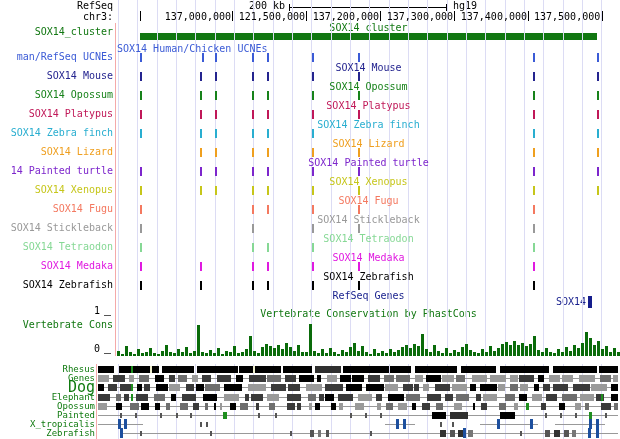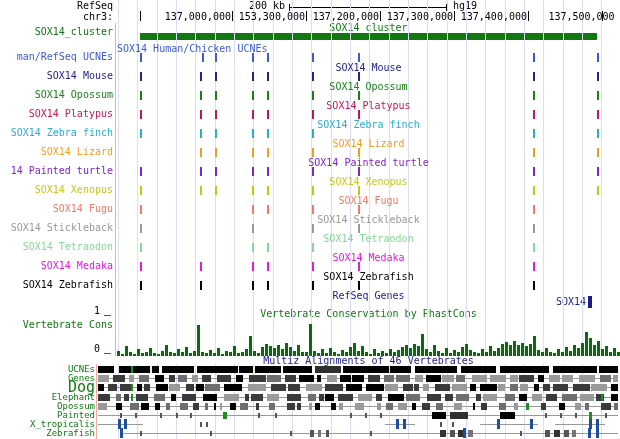--- a/index.html
+++ b/index.html
@@ -30,21 +30,20 @@
   <span class="lbl" style="left:556px;top:297px;color:#151d8c">SOX14</span>
   <div class="abs" style="left:588px;top:296px;width:4px;height:12px;background:#151d8c"></div>
 
   <span class="lbl leftcol" style="top:320px;color:#117711">Vertebrate Cons</span>
   <span class="lbl datacol" style="top:309px;color:#117711">Vertebrate Conservation by PhastCons</span>
   <span class="lbl" style="left:94px;top:306px">1</span>
   <span class="lbl" style="left:94px;top:344px">0</span>
   <div class="abs" style="left:104px;top:315px;width:7px;height:1px;background:#555"></div>
   <div class="abs" style="left:104px;top:353px;width:7px;height:1px;background:#555"></div>
 
-  <span class="lbl datacol" style="top:356px;color:#24248f">Multiz Alignments of 46 Vertebrates</span>
 
   <div class="abs" style="left:289px;top:7px;width:158px;height:1px;background:#000"></div>
   <div class="abs" style="left:289px;top:4px;width:1px;height:7px;background:#000"></div>
   <div class="abs" style="left:446px;top:4px;width:1px;height:7px;background:#000"></div>
 
   <div class="abs" style="left:140px;top:33px;width:457px;height:7px;background:#117711"></div>
 
   <div id="gridlines">
       <div class="abs" style="left: 118px; top: 0px; width: 1px; height: 356px; background: rgb(220, 220, 244);"></div>
       <div class="abs" style="left: 118px; top: 364px; width: 1px; height: 75px; background: rgb(220, 220, 244);"></div>
@@ -97,29 +96,29 @@
       <div class="abs" style="left: 582px; top: 0px; width: 1px; height: 356px; background: rgb(220, 220, 244);"></div>
       <div class="abs" style="left: 582px; top: 364px; width: 1px; height: 75px; background: rgb(220, 220, 244);"></div>
       <div class="abs" style="left: 601px; top: 0px; width: 1px; height: 356px; background: rgb(220, 220, 244);"></div>
       <div class="abs" style="left: 601px; top: 364px; width: 1px; height: 75px; background: rgb(220, 220, 244);"></div>
     </div>
   <div id="ruler-ticks">
       <div class="abs" style="left: 140px; top: 11px; width: 1px; height: 10px; background: rgb(0, 0, 0);"></div>
       <div class="abs" style="left: 232px; top: 11px; width: 1px; height: 10px; background: rgb(0, 0, 0);"></div>
       <div class="abs" style="left: 164px; top: 12px; width: 67px; text-align: right;">137,000,000</div>
       <div class="abs" style="left: 306px; top: 11px; width: 1px; height: 10px; background: rgb(0, 0, 0);"></div>
-      <div class="abs" style="left: 238px; top: 12px; width: 67px; text-align: right;">153,300,000</div>
+      <div class="abs" style="left: 238px; top: 12px; width: 67px; text-align: right;">121,500,000</div>
       <div class="abs" style="left: 380px; top: 11px; width: 1px; height: 10px; background: rgb(0, 0, 0);"></div>
       <div class="abs" style="left: 312px; top: 12px; width: 67px; text-align: right;">137,200,000</div>
       <div class="abs" style="left: 454px; top: 11px; width: 1px; height: 10px; background: rgb(0, 0, 0);"></div>
       <div class="abs" style="left: 386px; top: 12px; width: 67px; text-align: right;">137,300,000</div>
       <div class="abs" style="left: 528px; top: 11px; width: 1px; height: 10px; background: rgb(0, 0, 0);"></div>
       <div class="abs" style="left: 460px; top: 12px; width: 67px; text-align: right;">137,400,000</div>
       <div class="abs" style="left: 602px; top: 11px; width: 1px; height: 10px; background: rgb(0, 0, 0);"></div>
-      <div class="abs" style="left: 548px; top: 12px; width: 67px; text-align: center;">137,500,000</div>
+      <div class="abs" style="left: 534px; top: 12px; width: 67px; text-align: left;">137,500,000</div>
     </div>
   <div id="tracks">
       <div class="abs" style="left: 6px; width: 107px; top: 52px; text-align: right; color: rgb(59, 91, 214);">man/RefSeq UCNEs</div>
       <div class="abs" style="left: 117px; width: 503px; top: 44px; color: rgb(59, 91, 214);">SOX14 Human/Chicken UCNEs</div>
       <div class="abs" style="left: 140px; top: 53px; width: 2px; height: 9px; background: rgb(59, 91, 214);"></div>
       <div class="abs" style="left: 202px; top: 53px; width: 2px; height: 9px; background: rgb(59, 91, 214);"></div>
       <div class="abs" style="left: 215px; top: 53px; width: 2px; height: 9px; background: rgb(59, 91, 214);"></div>
       <div class="abs" style="left: 252px; top: 53px; width: 2px; height: 9px; background: rgb(59, 91, 214);"></div>
       <div class="abs" style="left: 267px; top: 53px; width: 2px; height: 9px; background: rgb(59, 91, 214);"></div>
       <div class="abs" style="left: 312px; top: 53px; width: 2px; height: 9px; background: rgb(59, 91, 214);"></div>
@@ -365,21 +364,21 @@
       <div class="abs" style="left: 593px; top: 345px; width: 3px; height: 11px; background: rgb(10, 107, 10);"></div>
       <div class="abs" style="left: 597px; top: 341px; width: 3px; height: 15px; background: rgb(10, 107, 10);"></div>
       <div class="abs" style="left: 601px; top: 349px; width: 3px; height: 7px; background: rgb(10, 107, 10);"></div>
       <div class="abs" style="left: 605px; top: 346px; width: 3px; height: 10px; background: rgb(10, 107, 10);"></div>
       <div class="abs" style="left: 609px; top: 352px; width: 3px; height: 4px; background: rgb(10, 107, 10);"></div>
       <div class="abs" style="left: 613px; top: 348px; width: 3px; height: 8px; background: rgb(10, 107, 10);"></div>
       <div class="abs" style="left: 617px; top: 352px; width: 3px; height: 4px; background: rgb(10, 107, 10);"></div>
     </div>
   <div id="multiz-rows">
       <div class="abs" style="left: 0px; top: 366px; width: 620px; height: 8px;"></div>
-      <div class="abs" style="left: 2px; width: 93px; top: 365px; text-align: right; color: rgb(15, 122, 15); font-size: 9px; line-height: 9px;">UCNEs</div>
+      <div class="abs" style="left: 2px; width: 93px; top: 365px; text-align: right; color: rgb(15, 122, 15); font-size: 9px; line-height: 9px;">Rhesus</div>
       <div class="abs" style="left: 98px; top: 366px; width: 16px; height: 7px; background: rgb(0, 0, 0);"></div>
       <div class="abs" style="left: 119px; top: 366px; width: 40px; height: 7px; background: rgb(0, 0, 0);"></div>
       <div class="abs" style="left: 162px; top: 366px; width: 32px; height: 7px; background: rgb(0, 0, 0);"></div>
       <div class="abs" style="left: 197px; top: 366px; width: 41px; height: 7px; background: rgb(0, 0, 0);"></div>
       <div class="abs" style="left: 239px; top: 366px; width: 42px; height: 7px; background: rgb(0, 0, 0);"></div>
       <div class="abs" style="left: 283px; top: 366px; width: 29px; height: 7px; background: rgb(0, 0, 0);"></div>
       <div class="abs" style="left: 315px; top: 366px; width: 26px; height: 7px; background: rgb(47, 47, 47);"></div>
       <div class="abs" style="left: 343px; top: 366px; width: 46px; height: 7px; background: rgb(0, 0, 0);"></div>
       <div class="abs" style="left: 390px; top: 366px; width: 21px; height: 7px; background: rgb(0, 0, 0);"></div>
       <div class="abs" style="left: 415px; top: 366px; width: 42px; height: 7px; background: rgb(0, 0, 0);"></div>

